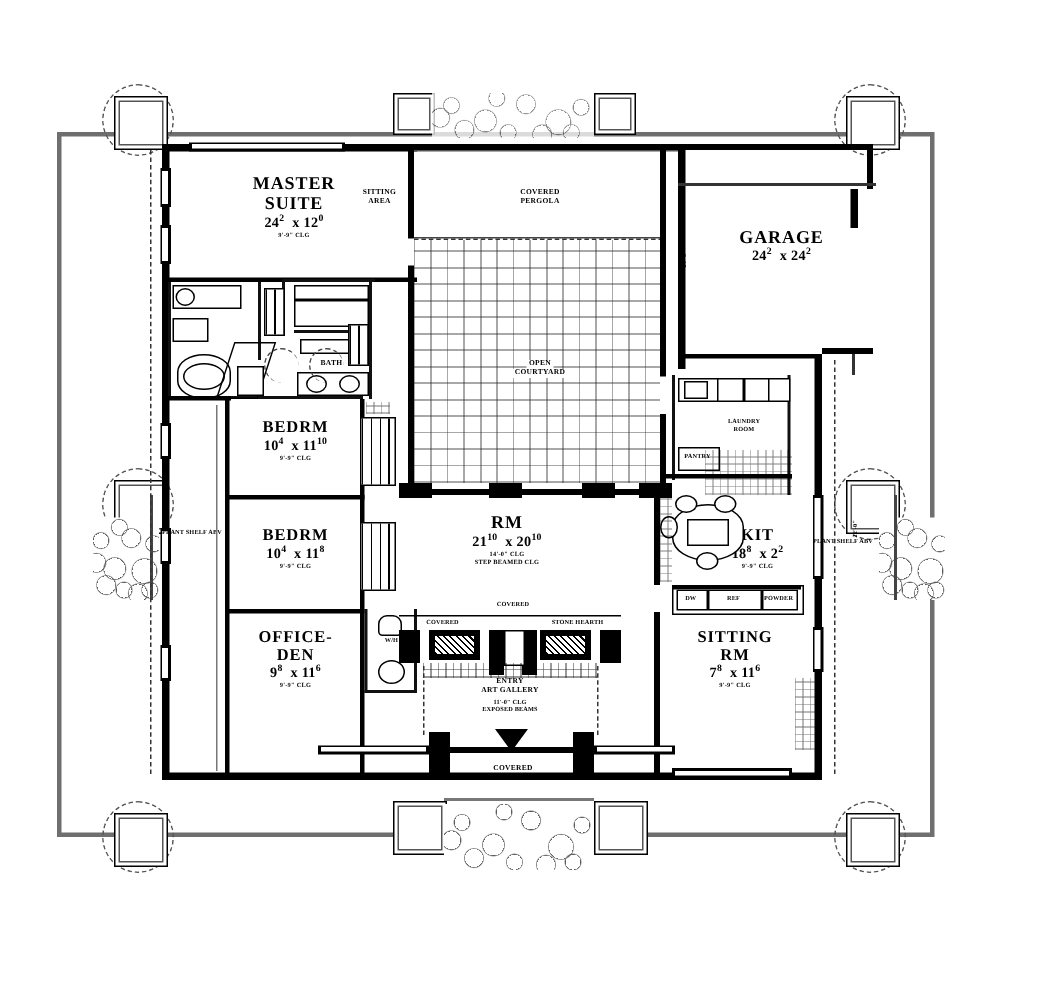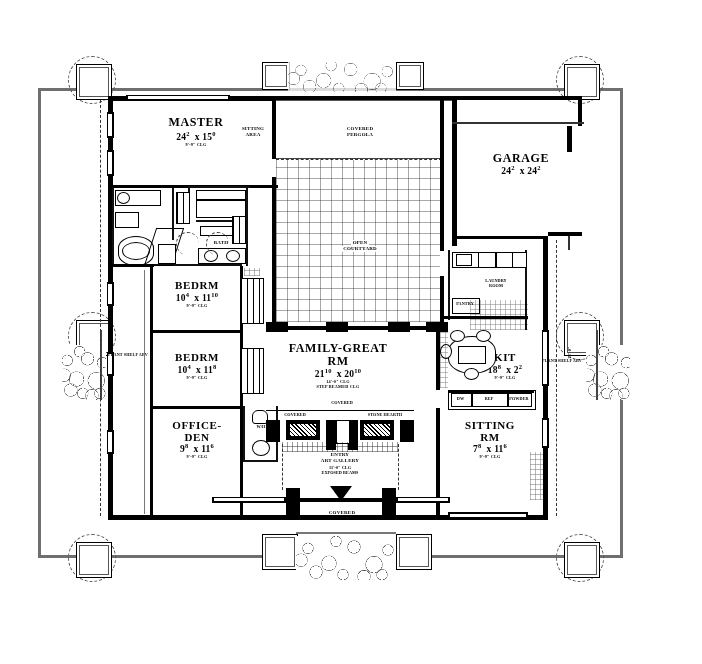--- a/index.html
+++ b/index.html
@@ -145,23 +145,24 @@
   <div class="abs" style="left:452px;top:236px;width:96px;height:3px;background:#000;"></div>
 
   <div class="wall" style="left:272px;top:96px;width:180px;height:4px;"></div>
   <div class="abs" style="left:272px;top:100px;width:180px;height:1px;background:#555;"></div>
 
   <div class="abs" style="left:126px;top:95px;width:104px;height:6px;background:#000;"></div>
   <div class="abs" style="left:128px;top:96px;width:100px;height:3px;background:#fff;"></div>
 
   <div class="lbl" style="left:116px;top:116px;width:160px;">
     <div class="rmname big">MASTER</div>
+    <div class="rmname big">SUITE</div>
     <div class="dim" style="margin-top:2px;">
       <span>24</span><sup>2</sup>
-      &nbsp;x&nbsp;<span>15</span><sup>0</sup>
+      &nbsp;x&nbsp;<span>12</span><sup>0</sup>
     </div>
     <div class="sub">9'-9" CLG</div>
   </div>
 
   <div class="lbl tiny" style="left:230px;top:126px;width:46px;">
     <div>SITTING</div>
     <div>AREA</div>
   </div>
 
   <div class="wall" style="left:272px;top:100px;width:4px;height:58px;"></div>
@@ -371,21 +372,20 @@
     <div class="sub">9'-9" CLG</div>
   </div>
 
   <div class="abs" style="left:542px;top:418px;width:7px;height:30px;background:#000;"></div>
   <div class="abs" style="left:543px;top:420px;width:4px;height:26px;background:#fff;"></div>
   <div class="abs tile-sm" style="left:530px;top:452px;width:18px;height:48px;opacity:.55;"></div>
   <div class="abs" style="left:448px;top:512px;width:80px;height:7px;background:#000;"></div>
   <div class="abs" style="left:450px;top:514px;width:76px;height:3px;background:#fff;"></div>
 
   <div class="lbl" style="left:262px;top:342px;width:152px;">
-    <div class="rmname big">FAMILY-GREAT</div>
     <div class="rmname big">RM</div>
     <div class="dim" style="margin-top:1px;">
       <span>21</span><sup>10</sup>
       &nbsp;x&nbsp;<span>20</span><sup>10</sup></div>
     <div class="sub">14'-0" CLG</div>
     <div class="sub">STEP BEAMED CLG</div>
   </div>
 
   <div class="blk" style="left:266px;top:322px;width:22px;height:10px;"></div>
   <div class="blk" style="left:326px;top:322px;width:22px;height:10px;"></div>

